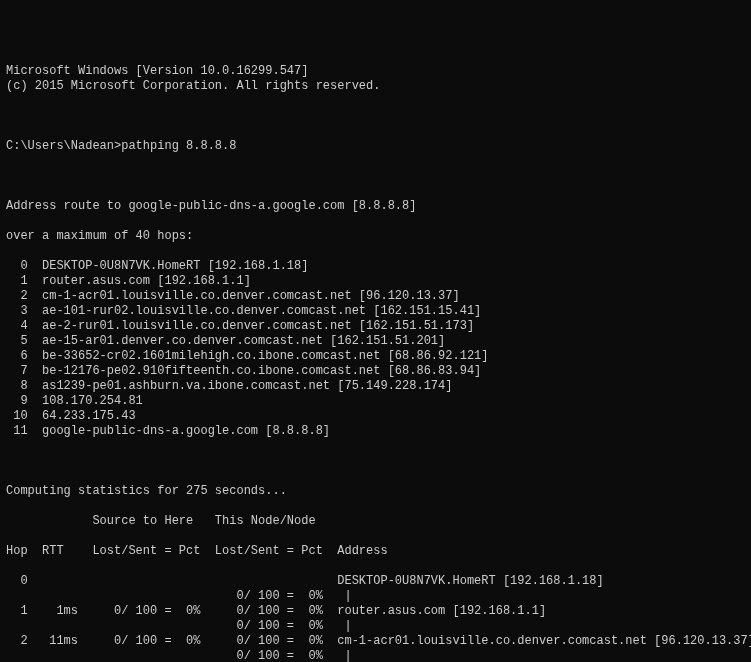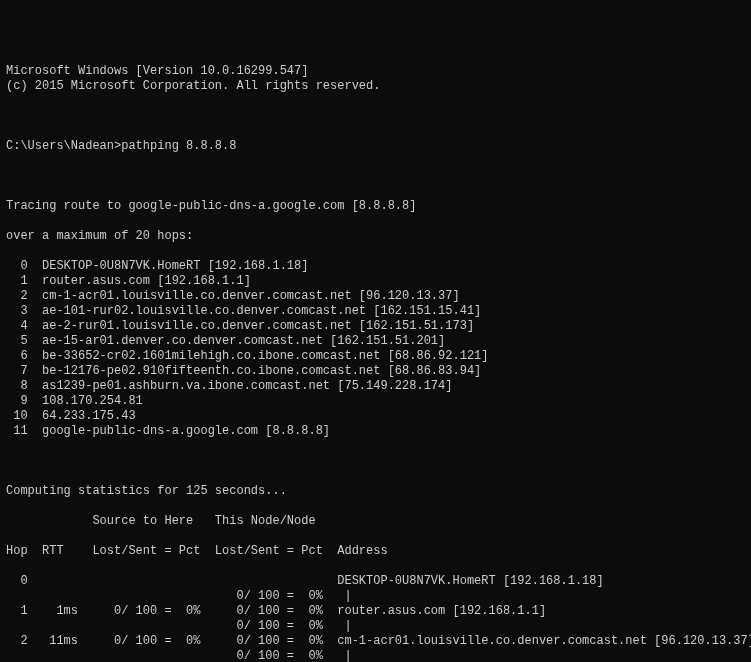--- a/index.html
+++ b/index.html
@@ -30,26 +30,26 @@
 
 
 
 <span class="banner">Microsoft Windows [Version 10.0.16299.547]
 (c) 2015 Microsoft Corporation. All rights reserved.</span>
 <span>
 </span>
 <span class="prompt">C:\Users\Nadean&gt;pathping 8.8.8.8</span>
 <span>
 </span>
-<span class="trace-title">Tracing route to google-public-dns-a.google.com [8.8.8.8]</span>
-<span class="hops-max">over a maximum of 20 hops:</span>
+<span class="trace-title">Address route to google-public-dns-a.google.com [8.8.8.8]</span>
+<span class="hops-max">over a maximum of 40 hops:</span>
 <span id="hops-block"><span class="hop-line">  0  DESKTOP-0U8N7VK.HomeRT [192.168.1.18]</span><span class="hop-line">  1  router.asus.com [192.168.1.1]</span><span class="hop-line">  2  cm-1-acr01.louisville.co.denver.comcast.net [96.120.13.37]</span><span class="hop-line">  3  ae-101-rur02.louisville.co.denver.comcast.net [162.151.15.41]</span><span class="hop-line">  4  ae-2-rur01.louisville.co.denver.comcast.net [162.151.51.173]</span><span class="hop-line">  5  ae-15-ar01.denver.co.denver.comcast.net [162.151.51.201]</span><span class="hop-line">  6  be-33652-cr02.1601milehigh.co.ibone.comcast.net [68.86.92.121]</span><span class="hop-line">  7  be-12176-pe02.910fifteenth.co.ibone.comcast.net [68.86.83.94]</span><span class="hop-line">  8  as1239-pe01.ashburn.va.ibone.comcast.net [75.149.228.174]</span><span class="hop-line">  9  108.170.254.81</span><span class="hop-line"> 10  64.233.175.43</span><span class="hop-line"> 11  google-public-dns-a.google.com [8.8.8.8]</span></span>
 <span>
 </span>
-<span class="stats-title">Computing statistics for 125 seconds...</span>
+<span class="stats-title">Computing statistics for 275 seconds...</span>
 <span class="stats-header1">            Source to Here   This Node/Node</span>
 <span class="stats-header2">Hop  RTT    Lost/Sent = Pct  Lost/Sent = Pct  Address</span>
 <span id="stats-block"><span class="stat-row">  0                                           DESKTOP-0U8N7VK.HomeRT [192.168.1.18]</span><span class="stat-row">                                0/ 100 =  0%   |</span><span class="stat-row">  1    1ms     0/ 100 =  0%     0/ 100 =  0%  router.asus.com [192.168.1.1]</span><span class="stat-row">                                0/ 100 =  0%   |</span><span class="stat-row">  2   11ms     0/ 100 =  0%     0/ 100 =  0%  cm-1-acr01.louisville.co.denver.comcast.net [96.120.13.37]</span><span class="stat-row">                                0/ 100 =  0%   |</span></span>
 <span>
 </span>
 
 
 
 
 

